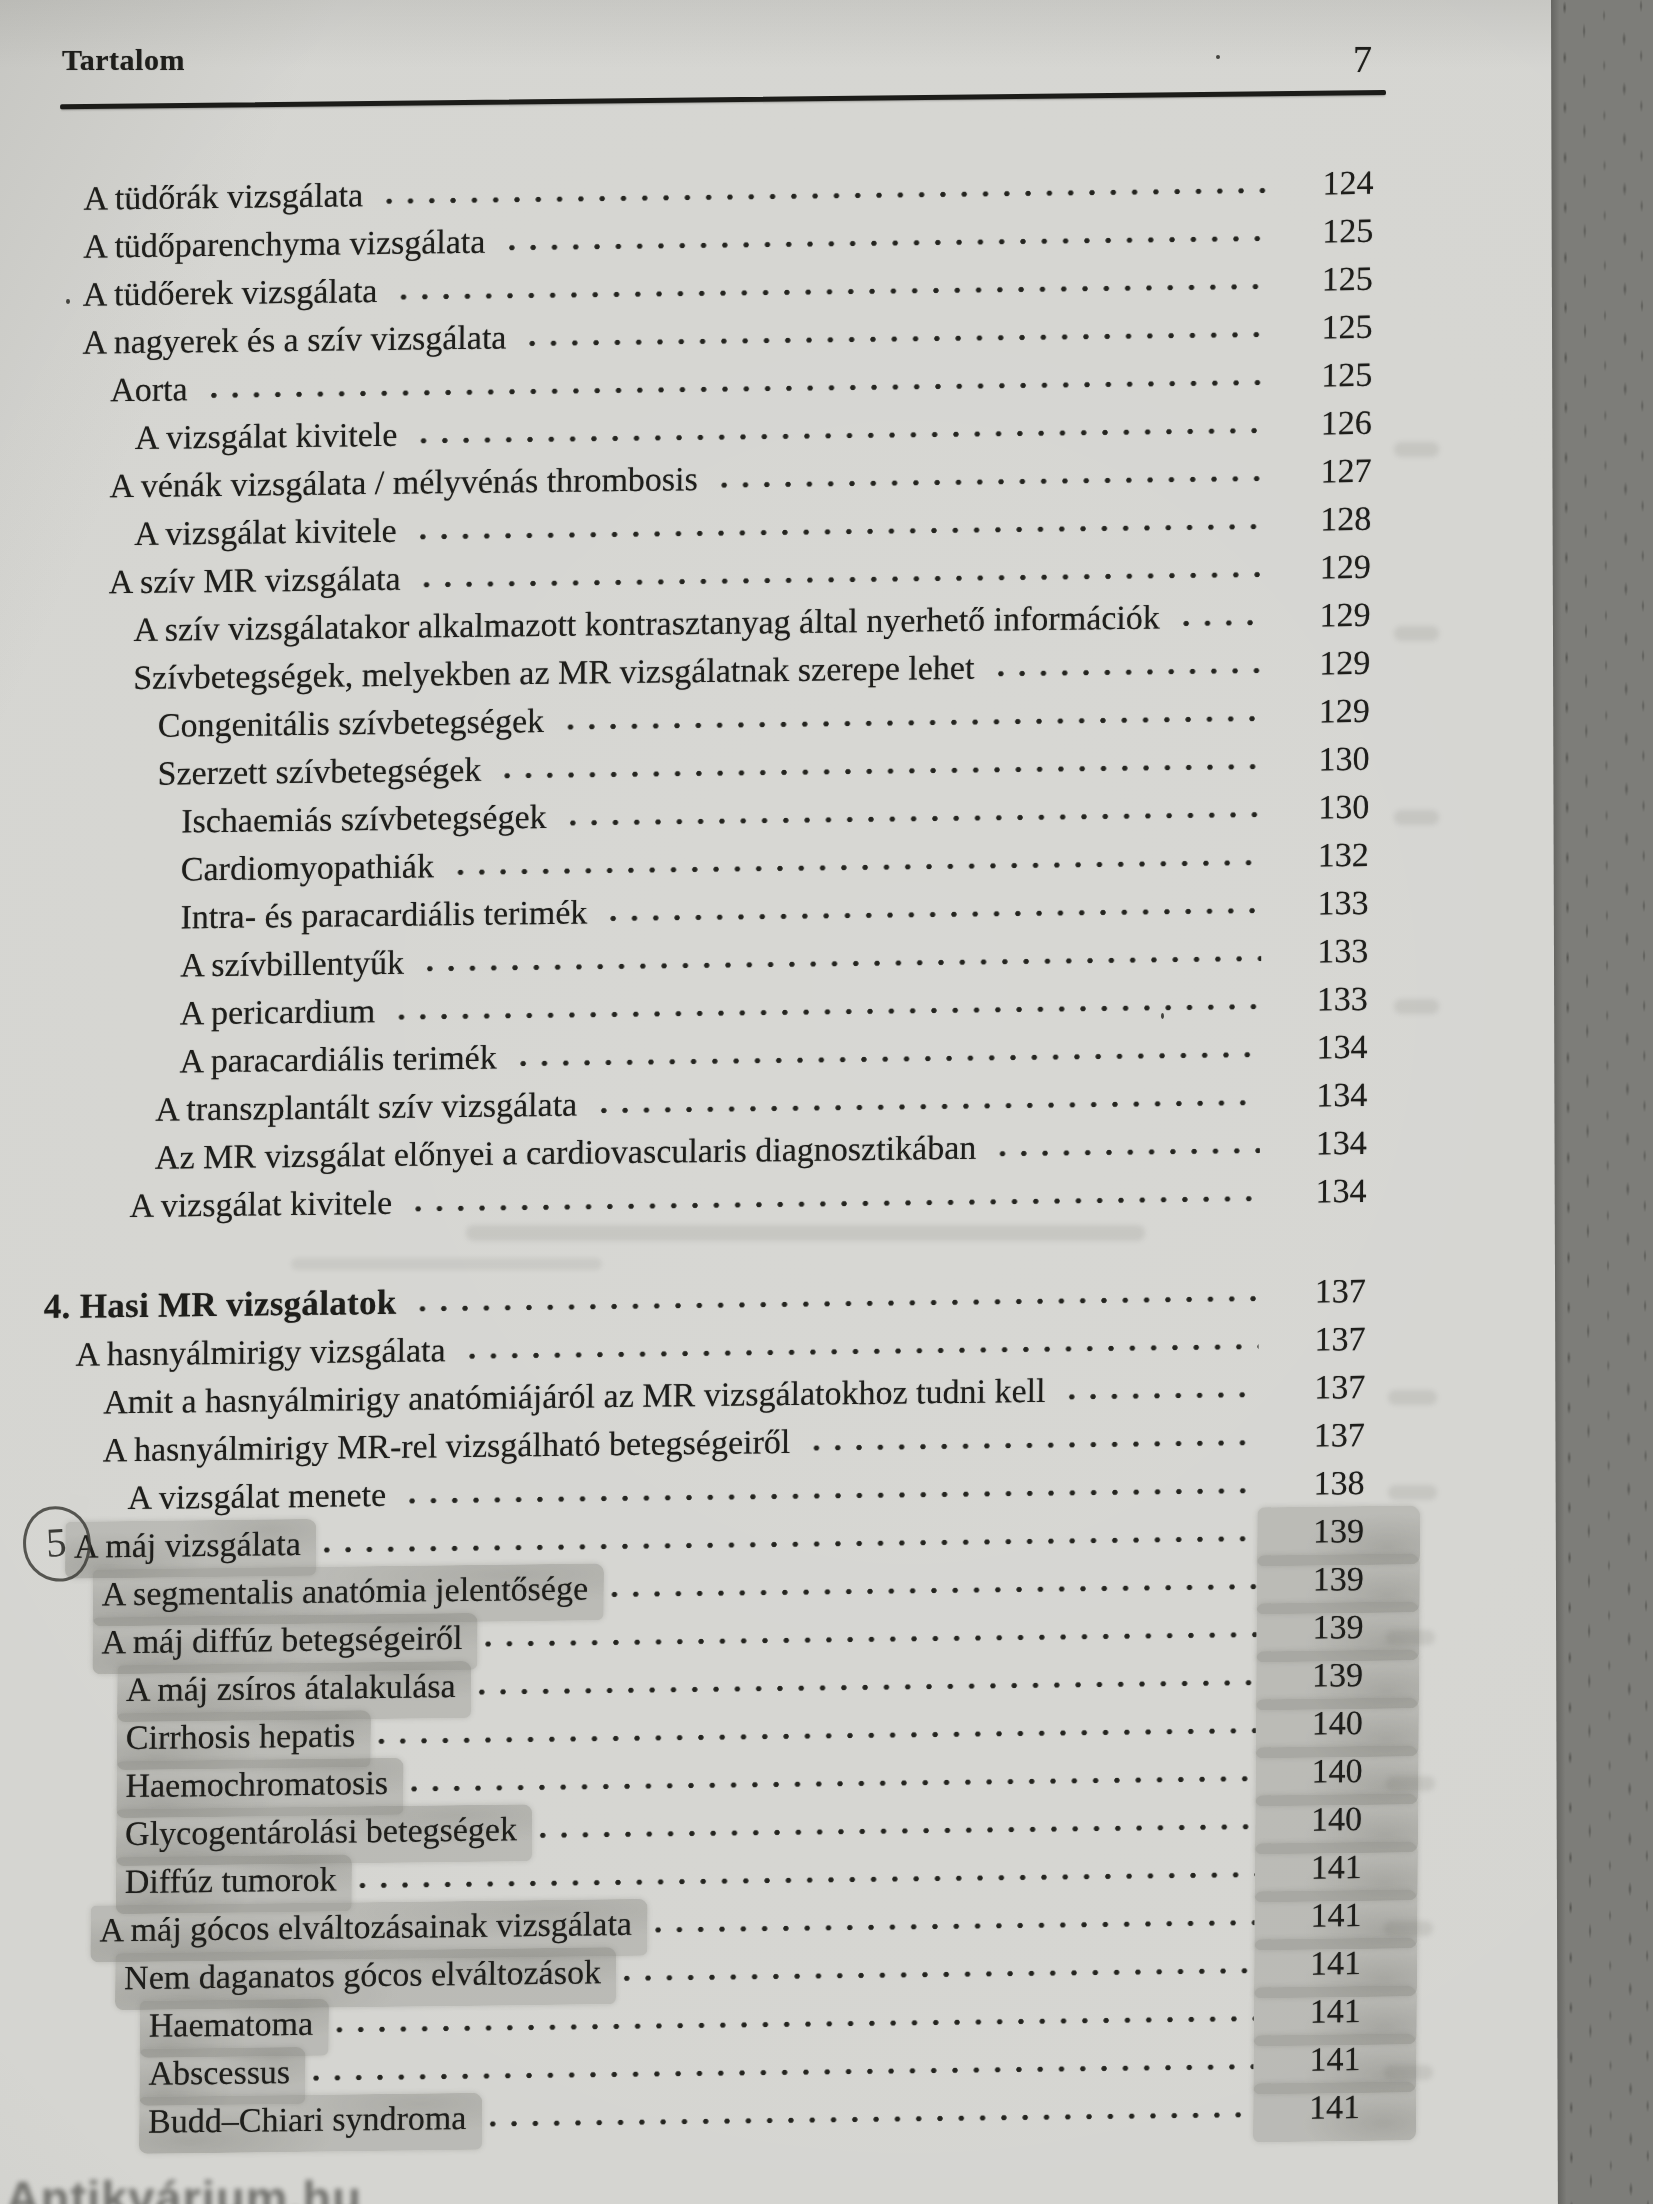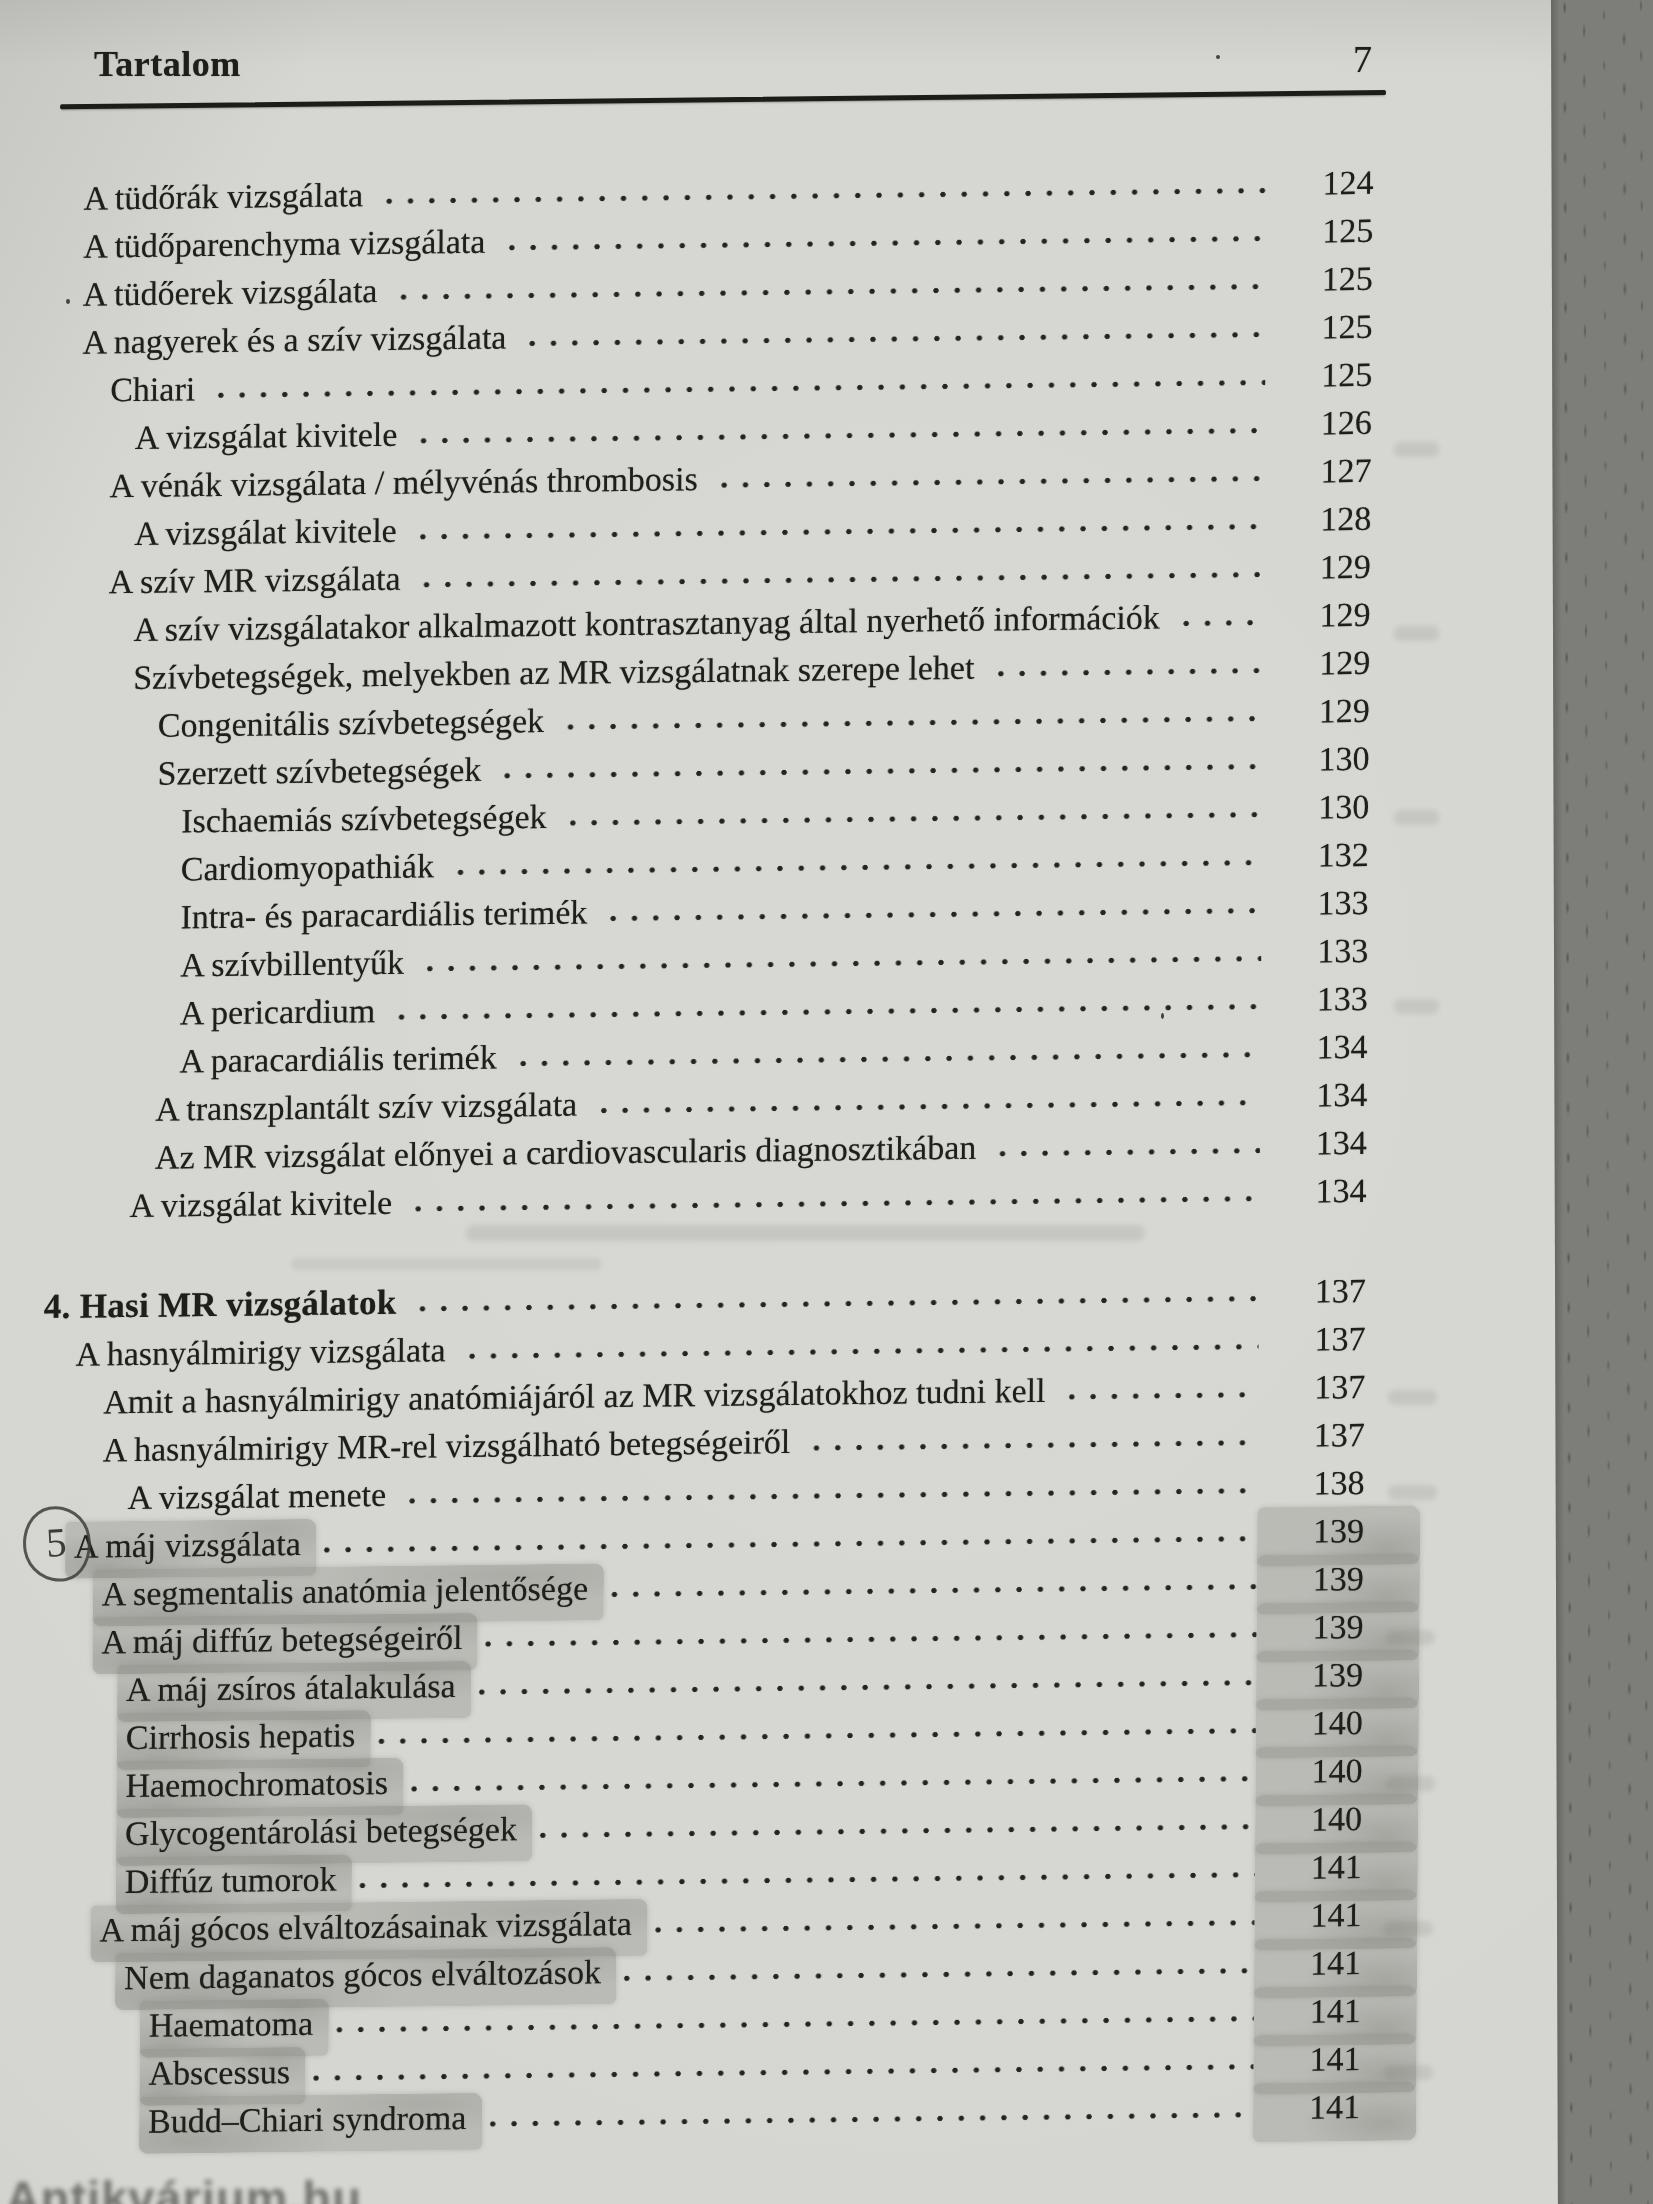--- a/index.html
+++ b/index.html
@@ -11,21 +11,21 @@
   html,body{margin:0;padding:0;}
   body{width:1654px;height:2205px;overflow:hidden;position:relative;
        font-family:"Liberation Serif",serif;color:var(--ink);}
   .scan{position:absolute;inset:0;background-color:var(--paper);
     background-image:
       linear-gradient(180deg, rgba(100,100,95,0.12), rgba(100,100,95,0) 68px),
       linear-gradient(115deg, rgba(110,110,104,0.14), rgba(110,110,104,0) 311px),
       radial-gradient(130% 110% at 55% 45%, rgba(255,255,255,0.06), rgba(0,0,0,0) 60%, rgba(70,70,66,0.12) 100%);
   }
   .txt{text-shadow:0 0 1px rgba(25,25,22,0.55);}
-  .header-title{position:absolute;left:62px;top:43px;font-size:36px;font-weight:bold;letter-spacing:0.5px;margin-left:32px;}
+  .header-title{position:absolute;left:62px;top:43px;font-size:30px;font-weight:bold;letter-spacing:0.5px;}
   .page-number-top{position:absolute;left:1353px;top:37px;font-size:38px;}
   .rule{position:absolute;left:60px;top:90px;width:1326px;height:4.9px;background:#1c1c19;
         border-radius:1.9px;transform:rotate(-0.62deg);transform-origin:100% 50%;
         box-shadow:0 1.9px 1.9px -1px rgba(40,40,36,0.35);}
   .toc{position:absolute;left:53px;top:0;width:1322px;height:2205px;
        transform:skewY(-0.7deg) skewX(-0.4deg);transform-origin:0 0;}
   .toc-block{position:absolute;left:0;width:100%;}
   #block1{top:175px;}
   #block2{top:1283px;}
   .row{display:flex;height:48px;font-size:34px;white-space:nowrap;}
@@ -100,21 +100,21 @@
           <span class="label">A tüdőerek vizsgálata</span>
           <span class="leader"></span>
           <span class="num">125</span>
         </div>
         <div class="row txt lvl0">
           <span class="label">A nagyerek és a szív vizsgálata</span>
           <span class="leader"></span>
           <span class="num">125</span>
         </div>
         <div class="row txt lvl1">
-          <span class="label">Chiari</span>
+          <span class="label">Aorta</span>
           <span class="leader"></span>
           <span class="num">125</span>
         </div>
         <div class="row txt lvl2">
           <span class="label">A vizsgálat kivitele</span>
           <span class="leader"></span>
           <span class="num">126</span>
         </div>
         <div class="row txt lvl1">
           <span class="label">A vénák vizsgálata / mélyvénás thrombosis</span>

